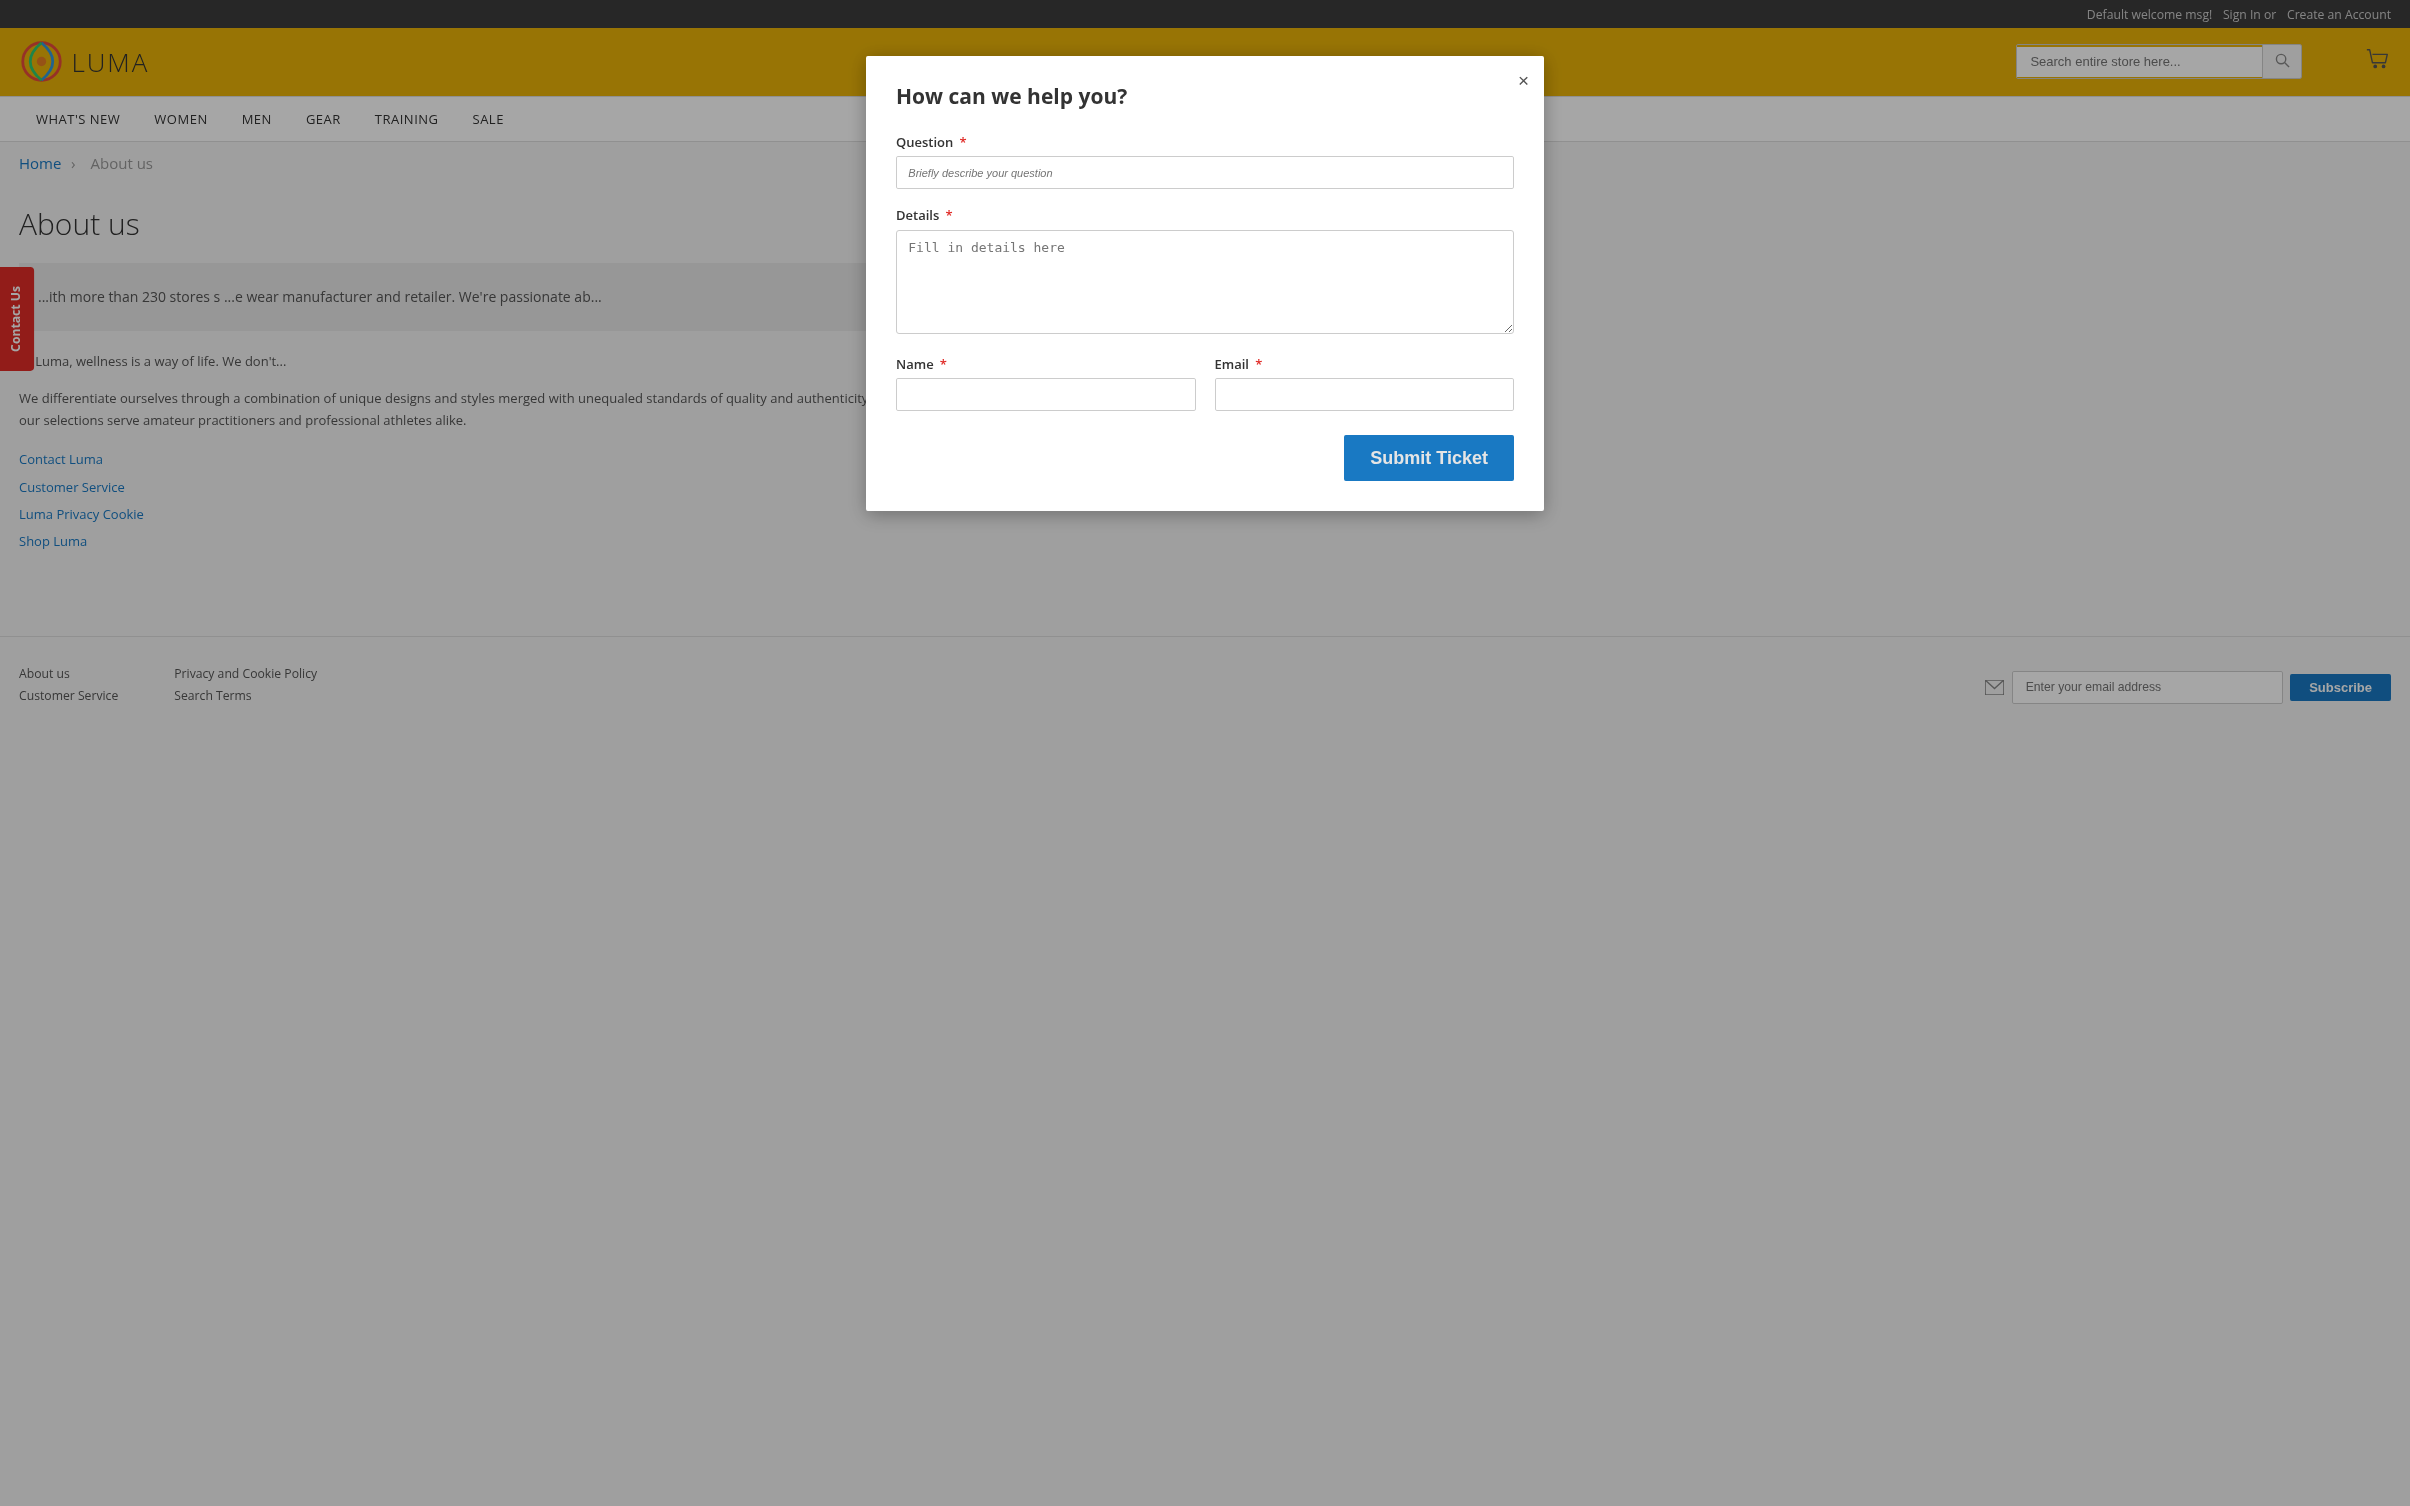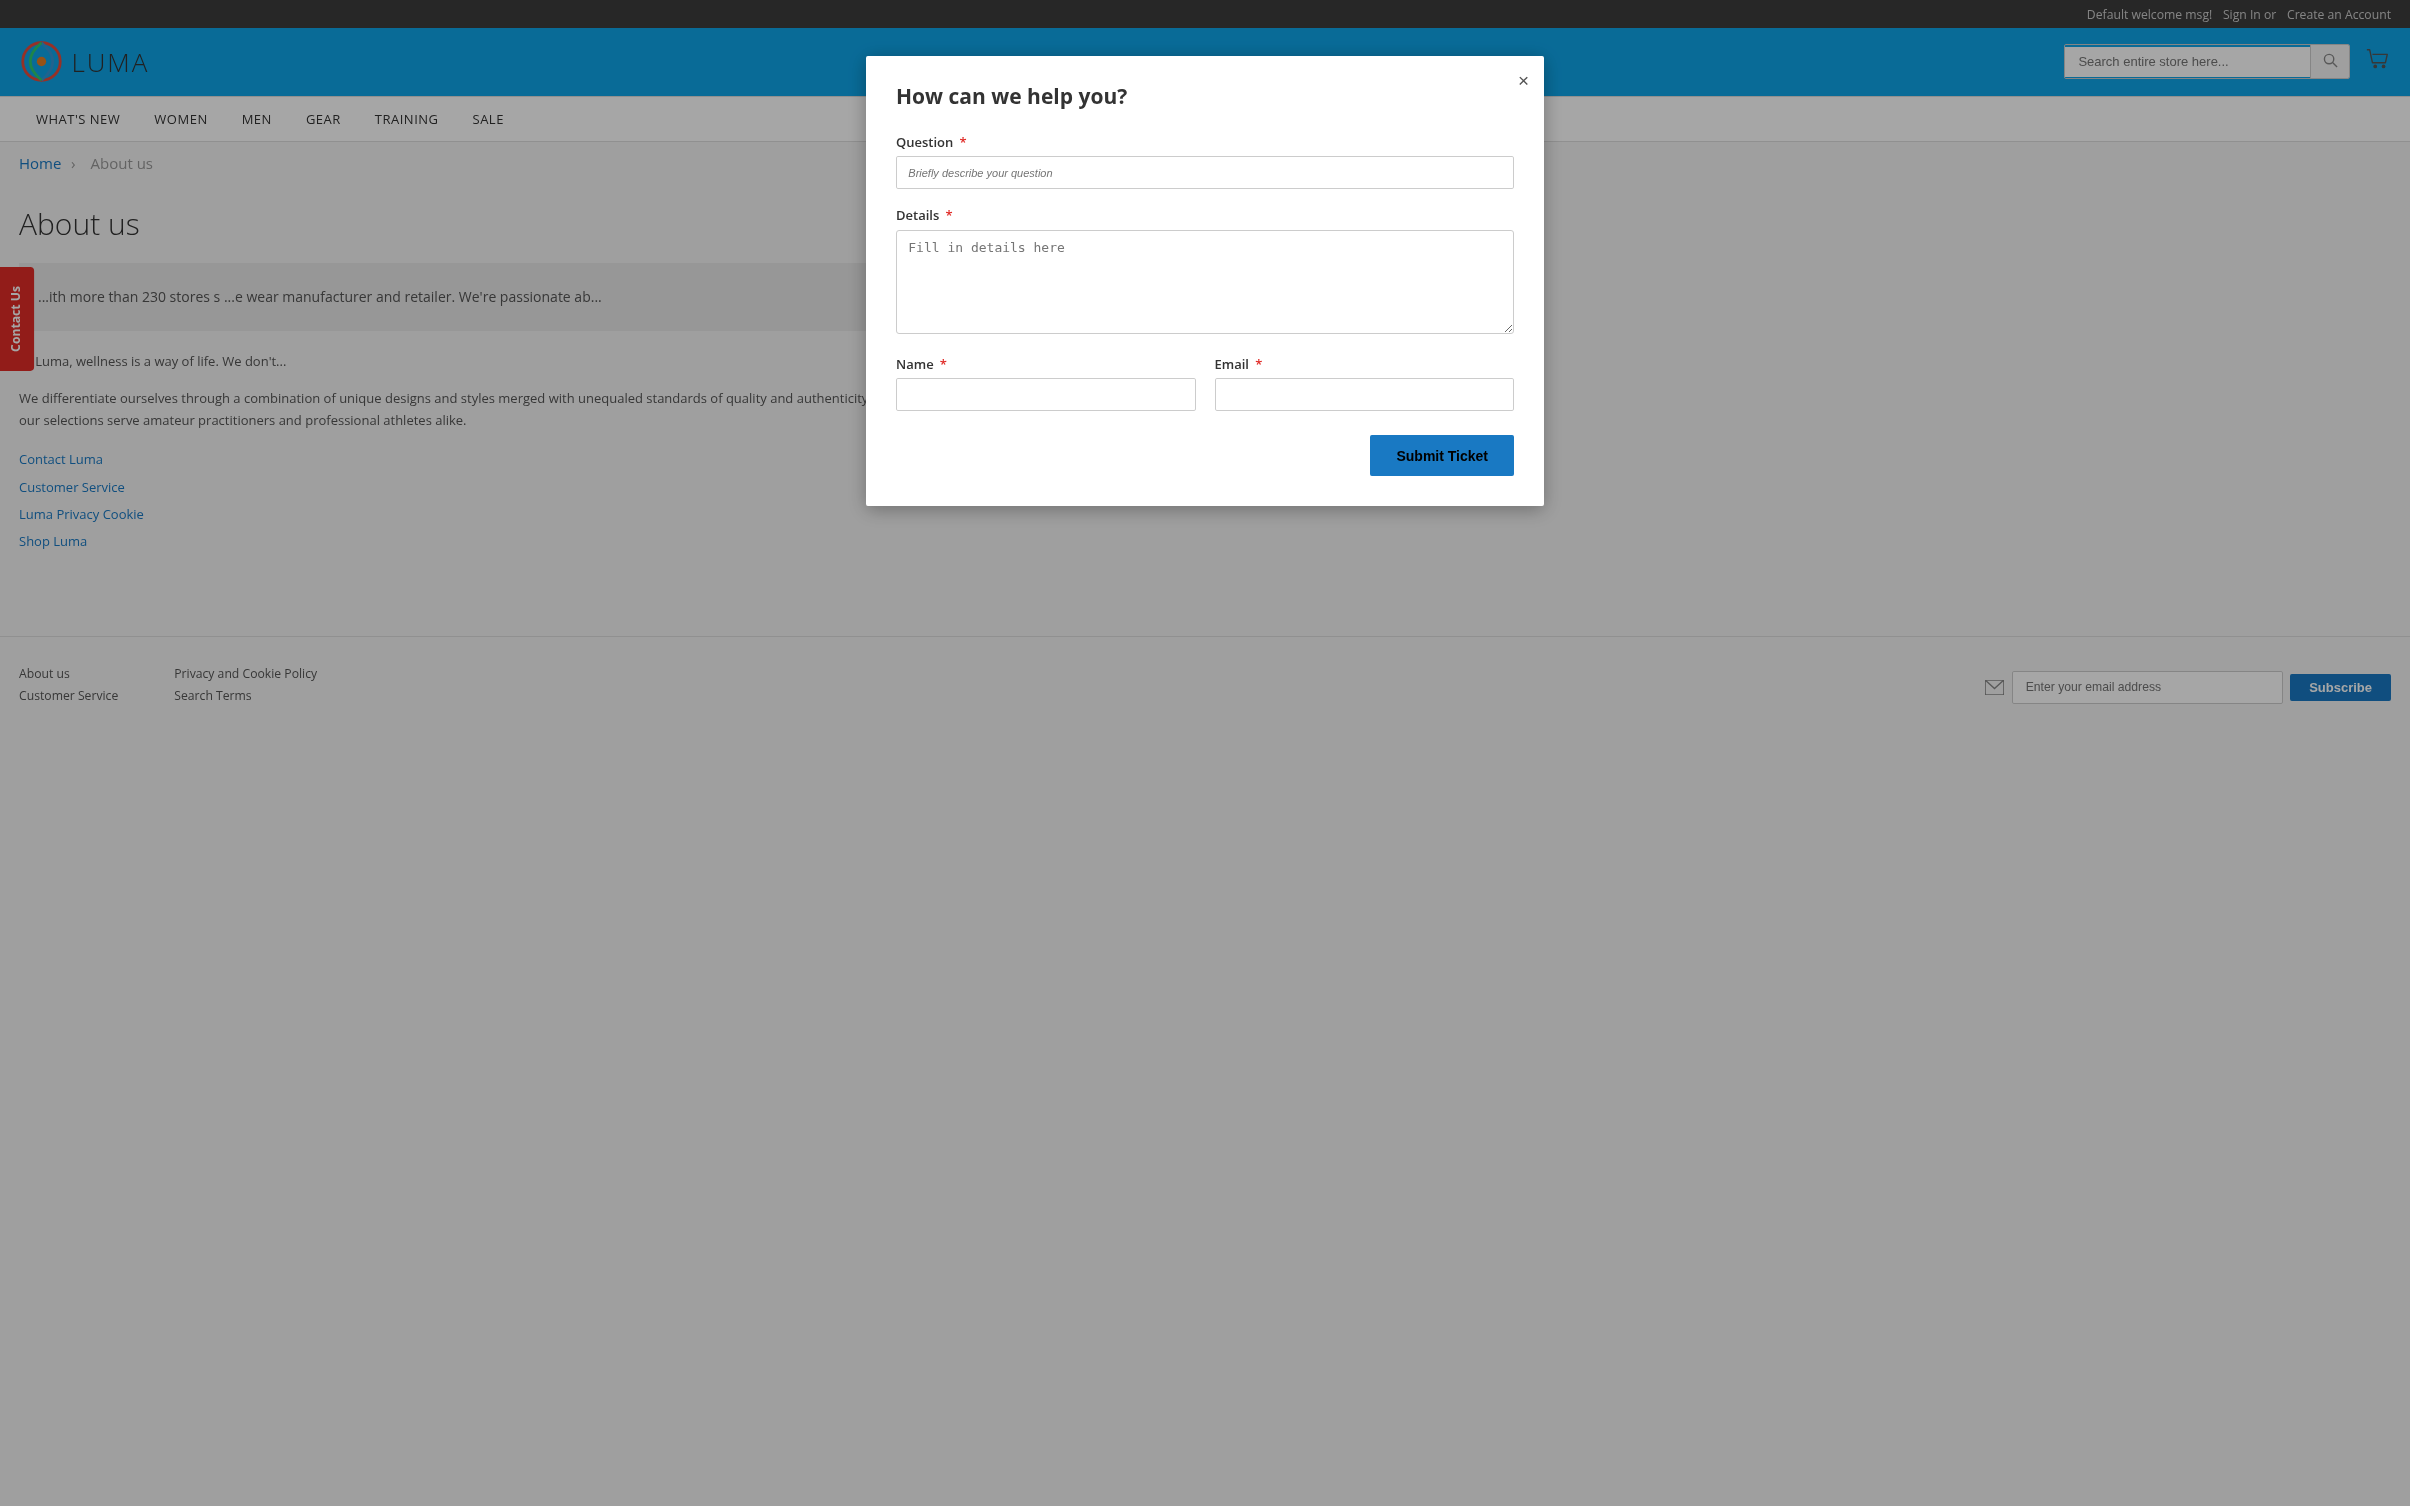--- a/index.html
+++ b/index.html
@@ -10,25 +10,26 @@
       background: #3d3d3d;
       color: #ccc;
       text-align: right;
       padding: 5.6px 19px;
       font-size: 12.2px;
     }
     .top-bar a { color: #ccc; text-decoration: none; margin-left: 7.5px; }
 
     
     .header {
-      background: #0ea5e9;
+      background: #eab308;
       display: flex;
       align-items: center;
       padding: 11.3px 19px;
       border-bottom: 0.9px solid #ddd;
+      gap: 48px;
     }
     .logo-area { display: flex; align-items: center; gap: 7.5px; }
     .logo-svg { width: 45px; height: 45px; }
     .logo-text { font-size: 26px; font-weight: 300; color: #333; letter-spacing: 1.9px; text-transform: uppercase; }
     .search-area { margin-left: auto; display: flex; align-items: center; border: 0.9px solid #ccc; border-radius: 1.9px; overflow: hidden; }
     .search-input { border: none; outline: none; padding: 7.5px 13px; font-size: 13px; width: 245px; color: #999; }
     .search-btn { background: #f5f5f5; border: none; border-left: 0.9px solid #ccc; padding: 7.5px 11.3px; cursor: pointer; color: #888; }
     .cart-icon { margin-left: 15px; font-size: 21px; color: #555; cursor: pointer; position: relative; }
 
     
@@ -192,24 +193,24 @@
       color: #999;
       border-radius: 3px;
       height: 104px;
       resize: vertical;
       outline: none;
     }
     .form-row { display: flex; gap: 19px; }
     .form-row .form-group { flex: 1; }
     .submit-btn {
       background: #1979c3;
-      color: #000000;
+      color: #e5e5e5;
       border: none;
       padding: 12.2px 26px;
-      font-size: 14px;
+      font-size: 18px;
       font-weight: 700;
       cursor: pointer;
       border-radius: 1.9px;
       float: right;
       margin-left: 40px;
     }
     .form-actions { overflow: hidden; margin-top: 7.5px; }
   </style>
 </head>
 <body>

